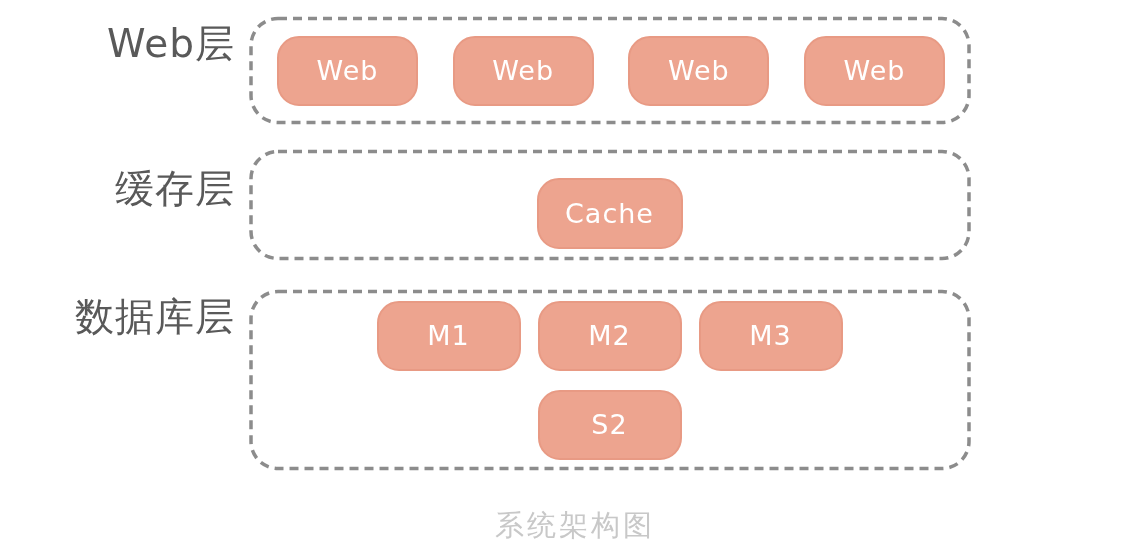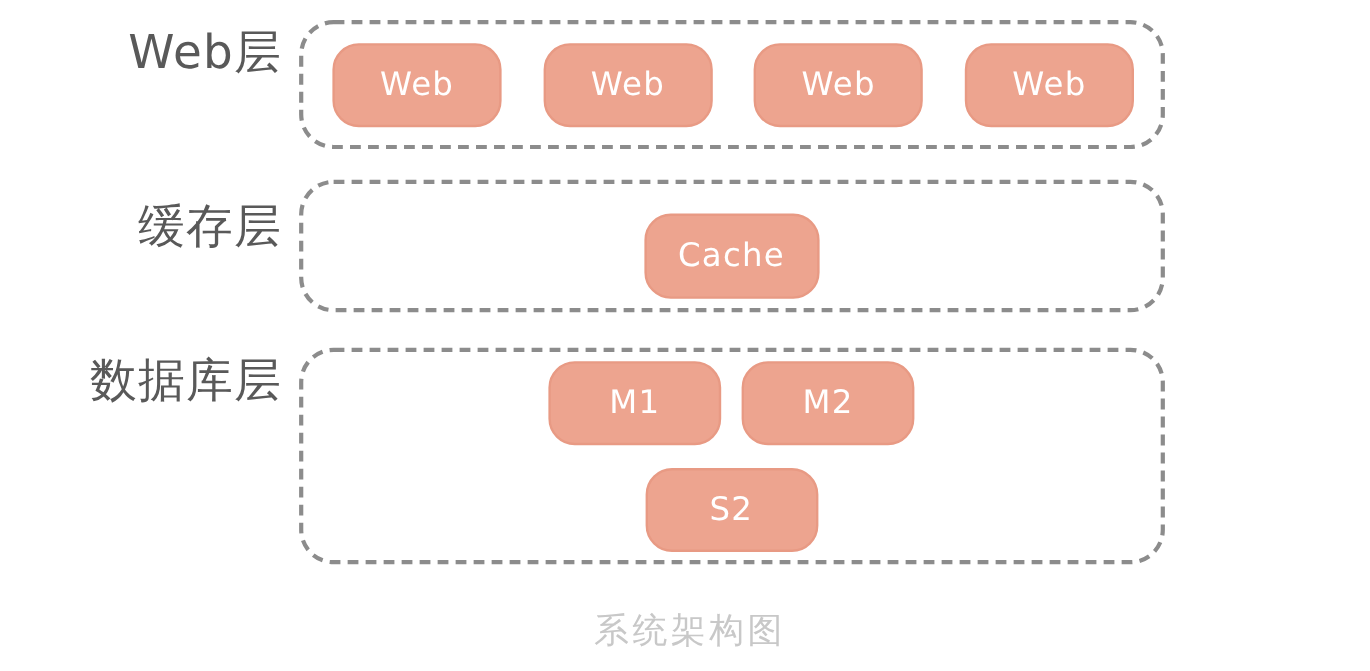--- a/index.html
+++ b/index.html
@@ -144,20 +144,23 @@
   </div>
 
   <div class="layer-zone zone-db">
     <div class="db-row">
       <div class="node node-db">
         <span>M1</span>
       </div>
       <div class="node node-db">
         <span>M2</span>
       </div>
+      <div class="node node-db">
+        <span>M3</span>
+      </div>
     </div>
     <div class="db-row">
       <div class="node node-db">
         <span>S2</span>
       </div>
     </div>
   </div>
 
   <div class="diagram-title">系统架构图</div>
 

